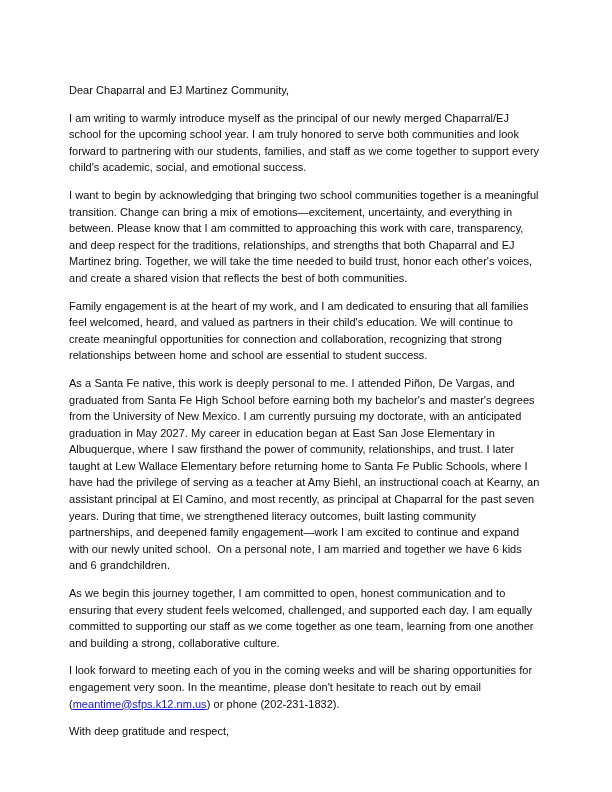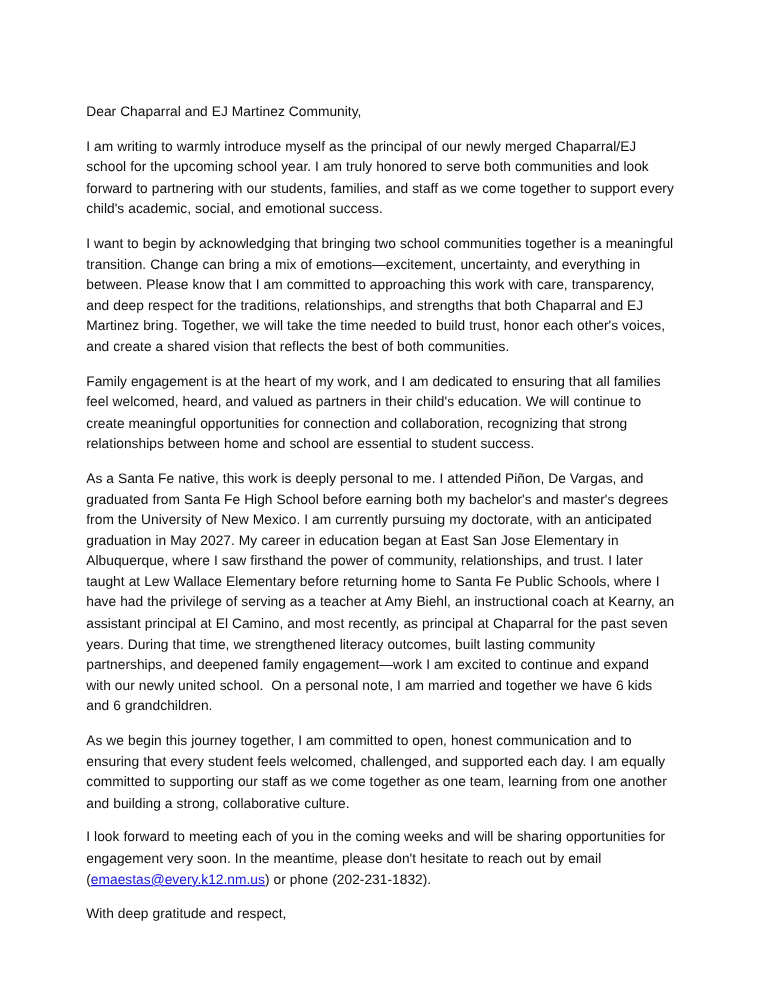--- a/index.html
+++ b/index.html
@@ -72,20 +72,20 @@
 
     <p class="para">I want to begin by acknowledging that bringing two school communities together is a meaningful transition. Change can bring a mix of emotions—excitement, uncertainty, and everything in between. Please know that I am committed to approaching this work with care, transparency, and deep respect for the traditions, relationships, and strengths that both Chaparral and EJ Martinez bring. Together, we will take the time needed to build trust, honor each other's voices, and create a shared vision that reflects the best of both communities.</p>
 
     <p class="para">Family engagement is at the heart of my work, and I am dedicated to ensuring that all families feel welcomed, heard, and valued as partners in their child's education. We will continue to create meaningful opportunities for connection and collaboration, recognizing that strong relationships between home and school are essential to student success.</p>
 
     <p class="para">As a Santa Fe native, this work is deeply personal to me. I attended Piñon, De Vargas, and graduated from Santa Fe High School before earning both my bachelor's and master's degrees from the University of New Mexico. I am currently pursuing my doctorate, with an anticipated graduation in May 2027. My career in education began at East San Jose Elementary in Albuquerque, where I saw firsthand the power of community, relationships, and trust. I later taught at Lew Wallace Elementary before returning home to Santa Fe Public Schools, where I have had the privilege of serving as a teacher at Amy Biehl, an instructional coach at Kearny, an assistant principal at El Camino, and most recently, as principal at Chaparral for the past seven years. During that time, we strengthened literacy outcomes, built lasting community partnerships, and deepened family engagement—work I am excited to continue and expand with our newly united school.  On a personal note, I am married and together we have 6 kids and 6 grandchildren.</p>
 
     <p class="para">As we begin this journey together, I am committed to open, honest communication and to ensuring that every student feels welcomed, challenged, and supported each day. I am equally committed to supporting our staff as we come together as one team, learning from one another and building a strong, collaborative culture.</p>
 
     <p class="para"><span class="contact-line">I look forward to meeting each of you in the coming weeks and will be sharing opportunities for engagement very soon. In the meantime, please don't hesitate to reach out by email
-(</span><a class="email-link" href="#">emaestas@every.k12.nm.us</a><span class="contact-line">) or phone (202-231-1832).</span></p>
+(</span><a class="email-link" href="#">meantime@sfps.k12.nm.us</a><span class="contact-line">) or phone (202-231-1832).</span></p>
 
     <p class="para closing">With deep gratitude and respect,</p>
 
     <p class="signature">Erica Martinez Maestas</p>
 
   </div>
 </div>
 
 </body></html>

